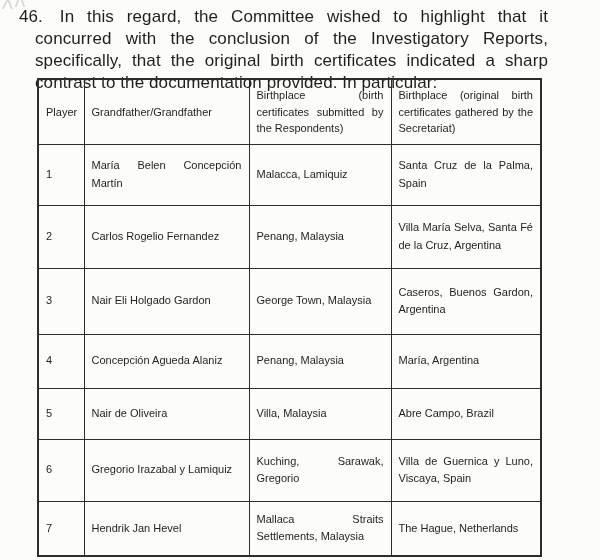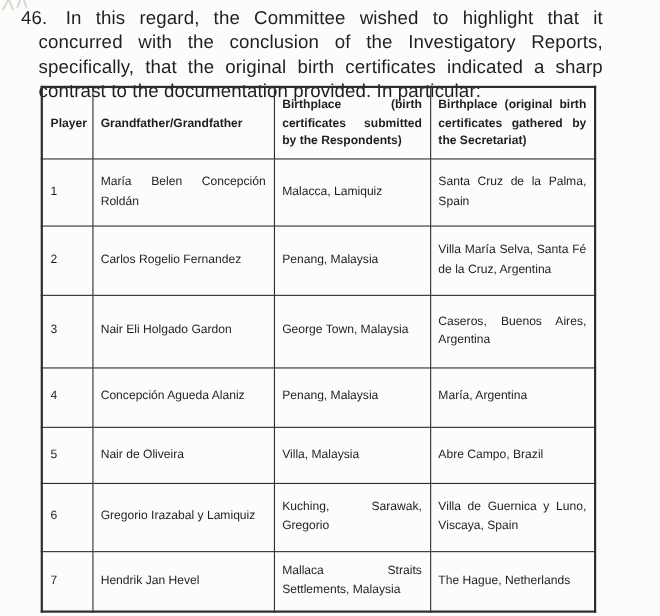--- a/index.html
+++ b/index.html
@@ -46,21 +46,21 @@
 
   .doc th, .doc td {
     border: 1px solid #2d2d2d;
     vertical-align: middle;
     padding: 3px 7px;
     font-size: 11px;
     line-height: 17.5px;
     text-align: justify;
     overflow: hidden;
   }
-  .doc th { font-weight: bold; line-height: 16.5px; }
+  .doc th { font-weight: normal; line-height: 16.5px; }
 
   tr.hrow { height: 65px; }
   tr.r1 { height: 61px; }
   tr.r2 { height: 63px; }
   tr.r3 { height: 66px; }
   tr.r4 { height: 54px; }
   tr.r5 { height: 51px; }
   tr.r6 { height: 62px; }
   tr.r7 { height: 55px; }
 </style>
@@ -92,37 +92,37 @@
     <tbody>
         <tr class="hrow">
       <th>Player</th>
       <th>Grandfather/Grandfather</th>
       <th>Birthplace (birth certificates submitted by the Respondents)</th>
       <th>Birthplace (original birth certificates gathered by the Secretariat)</th>
     </tr>
 
     <tr class="r1">
       <td>1</td>
-      <td>María Belen Concepción Roldán</td>
+      <td>María Belen Concepción Martín</td>
       <td>Malacca, Lamiquiz</td>
       <td>Santa Cruz de la Palma, Spain</td>
     </tr>
 
     <tr class="r2">
       <td>2</td>
       <td>Carlos Rogelio Fernandez</td>
       <td>Penang, Malaysia</td>
       <td>Villa María Selva, Santa Fé de la Cruz, Argentina</td>
     </tr>
 
     <tr class="r3">
       <td>3</td>
       <td>Nair Eli Holgado Gardon</td>
       <td>George Town, Malaysia</td>
-      <td>Caseros, Buenos Aires, Argentina</td>
+      <td>Caseros, Buenos Gardon, Argentina</td>
     </tr>
 
     <tr class="r4">
       <td>4</td>
       <td>Concepción Agueda Alaniz</td>
       <td>Penang, Malaysia</td>
       <td>María, Argentina</td>
     </tr>
 
     <tr class="r5">

